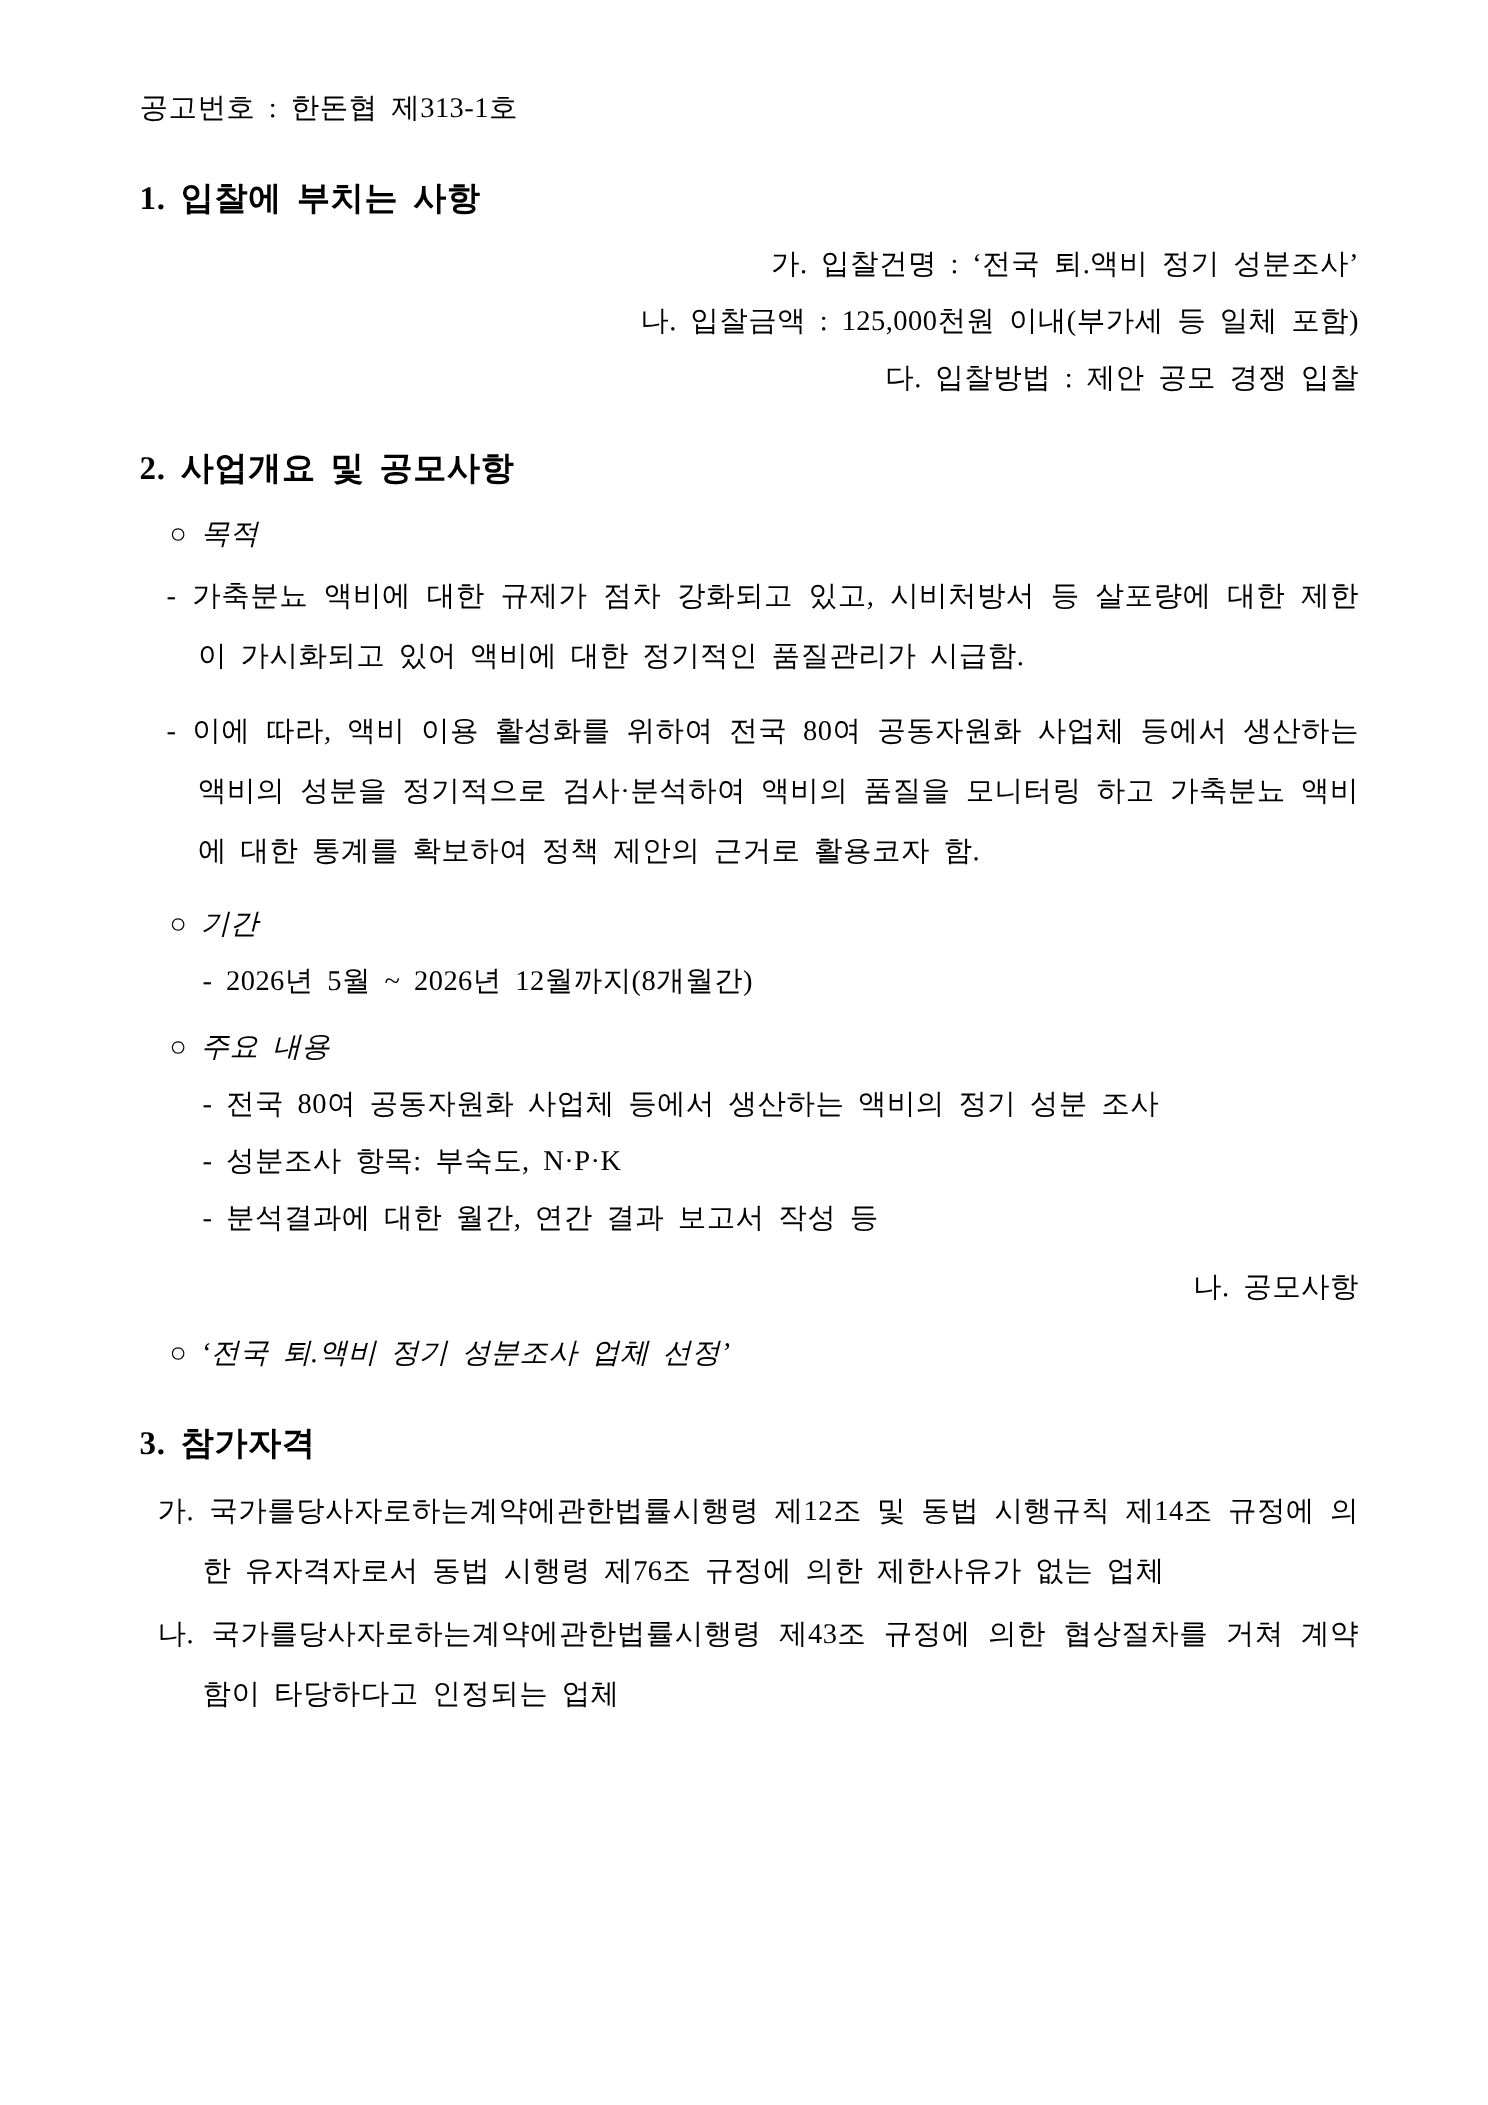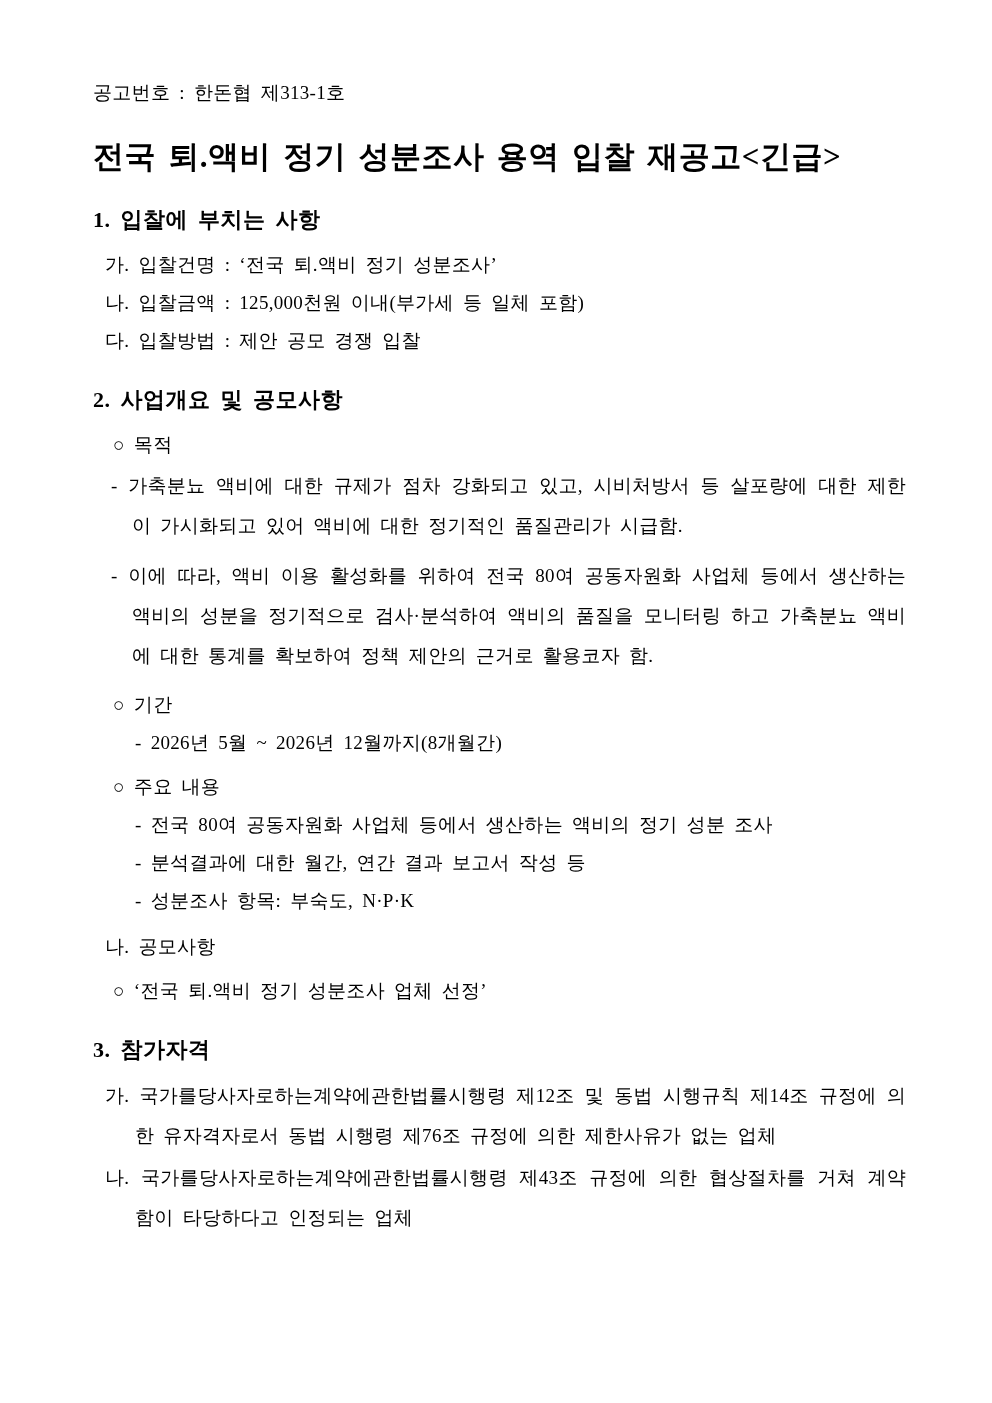--- a/index.html
+++ b/index.html
@@ -11,21 +11,21 @@
   }
   body {
     width: 992px;
     height: 1403px;
     overflow: hidden;
   }
   .page {
     box-sizing: border-box;
     width: 992px;
     height: 1403px;
-    padding: 74px 86px 0 93px;
+    padding: 54px 86px 0 93px;
   }
   .doc-number {
     font-size: 19px;
     line-height: 30px;
     margin: 0;
     letter-spacing: 0.5px;
     word-spacing: 3px;
   }
   .title {
     font-size: 31px;
@@ -49,24 +49,26 @@
   }
   .page p {
     font-size: 19px;
     line-height: 38px;
     margin: 0;
     letter-spacing: 0.3px;
     word-spacing: 4px;
   }
   .item-a {
     padding-left: 12px;
+    text-align: right;
   }
   .item-o {
     padding-left: 20px;
     margin-top: 6px !important;
+    font-style: italic;
   }
   .para-d1 {
     padding-left: 39px;
     text-indent: -21px;
     text-align: justify;
     line-height: 40px !important;
     margin: 2px 0 10px 0 !important;
   }
   .item-d2 {
     padding-left: 62px;
@@ -83,40 +85,39 @@
     margin: 2px 0 0 0 !important;
   }
 </style>
 </head>
 <body>
 
 <div class="page">
 
   <p class="doc-number">공고번호 : 한돈협 제313-1호</p>
 
-  <h1 class="title">전국 퇴.액비 정기 성분조사 용역 입찰 재공고&lt;긴급&gt;</h1>
 
   <section class="sec">
     <h2 class="h-sec">1. 입찰에 부치는 사항</h2>
     <p class="item-a">가. 입찰건명 : ‘전국 퇴.액비 정기 성분조사’</p>
     <p class="item-a">나. 입찰금액 : 125,000천원 이내(부가세 등 일체 포함)</p>
     <p class="item-a">다. 입찰방법 : 제안 공모 경쟁 입찰</p>
   </section>
 
   <section class="sec">
     <h2 class="h-sec">2. 사업개요 및 공모사항</h2>
     <p class="item-o">○ 목적</p>
     <p class="para-d1">- 가축분뇨 액비에 대한 규제가 점차 강화되고 있고, 시비처방서 등 살포량에 대한 제한이 가시화되고 있어 액비에 대한 정기적인 품질관리가 시급함.</p>
     <p class="para-d1">- 이에 따라, 액비 이용 활성화를 위하여 전국 80여 공동자원화 사업체 등에서 생산하는 액비의 성분을 정기적으로 검사·분석하여 액비의 품질을 모니터링 하고 가축분뇨 액비에 대한 통계를 확보하여 정책 제안의 근거로 활용코자 함.</p>
     <p class="item-o">○ 기간</p>
     <p class="item-d2">- 2026년 5월 ~ 2026년 12월까지(8개월간)</p>
     <p class="item-o">○ 주요 내용</p>
     <p class="item-d2">- 전국 80여 공동자원화 사업체 등에서 생산하는 액비의 정기 성분 조사</p>
+    <p class="item-d2">- 성분조사 항목: 부숙도, N·P·K</p>
     <p class="item-d2">- 분석결과에 대한 월간, 연간 결과 보고서 작성 등</p>
-    <p class="item-d2">- 성분조사 항목: 부숙도, N·P·K</p>
     <p class="item-a gap-top">나. 공모사항</p>
     <p class="item-o">○ ‘전국 퇴.액비 정기 성분조사 업체 선정’</p>
   </section>
 
   <section class="sec">
     <h2 class="h-sec">3. 참가자격</h2>
     <p class="para-a3">가. 국가를당사자로하는계약에관한법률시행령 제12조 및 동법 시행규칙 제14조 규정에 의한 유자격자로서 동법 시행령 제76조 규정에 의한 제한사유가 없는 업체</p>
     <p class="para-a3">나. 국가를당사자로하는계약에관한법률시행령 제43조 규정에 의한 협상절차를 거쳐 계약함이 타당하다고 인정되는 업체</p>
   </section>
 

